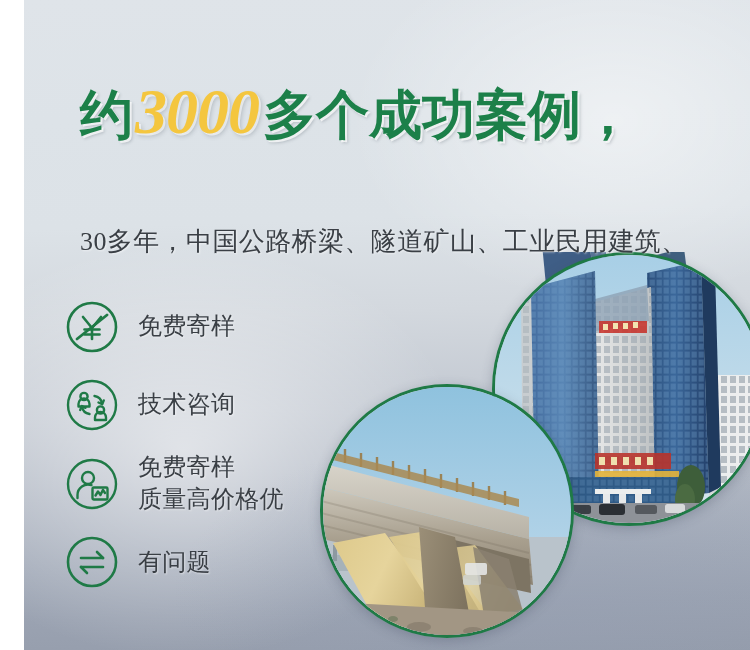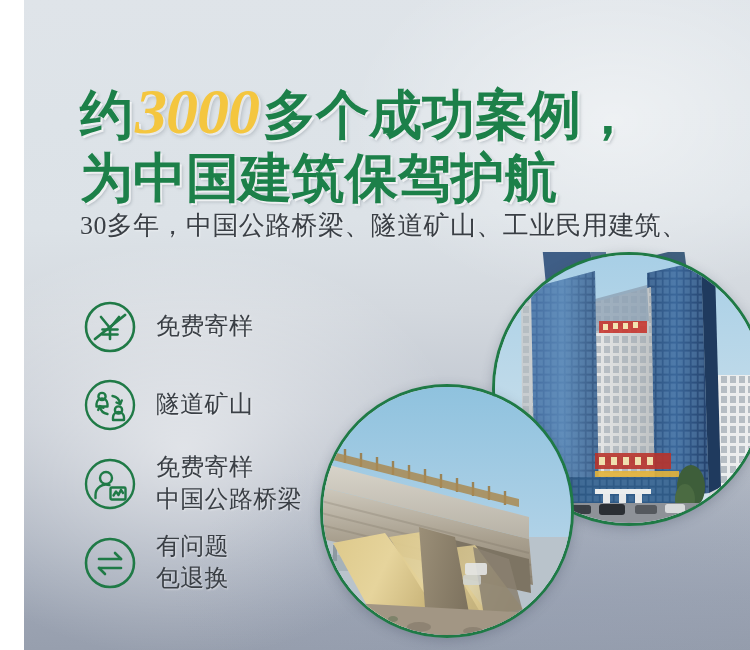--- a/index.html
+++ b/index.html
@@ -74,37 +74,37 @@
     color: #f4c63f;
     letter-spacing: -1px;
     padding: 0 4px 0 2px;
     text-shadow: 2px 2px 0 rgba(255,255,255,0.6), 3px 3px 4px rgba(90,100,110,0.30);
   }
 
   
   .subtitle {
     position: absolute;
     left: 56px;
-    top: 208px;
+    top: 224px;
     z-index: 6;
     white-space: nowrap;
   }
   .sub-line {
     display: block;
     font-size: 26px;
     color: #3a3f45;
     line-height: 1.42;
     letter-spacing: 0.4px;
     text-shadow: 1px 1px 2px rgba(255,255,255,0.55);
   }
 
   
   .features {
     position: absolute;
-    left: 58px;
+    left: 40px;
     top: 296px;
     z-index: 7;
   }
   .feature {
     display: flex;
     align-items: center;
     margin-bottom: 16px;
     min-height: 62px;
   }
   .feature-icon {
@@ -348,21 +348,20 @@
         <ellipse cx="96" cy="240" rx="12" ry="5"></ellipse>
         <ellipse cx="150" cy="244" rx="10" ry="4"></ellipse>
         <ellipse cx="200" cy="240" rx="13" ry="5"></ellipse>
       </g>
       <ellipse cx="70" cy="232" rx="5" ry="3" fill="#6f7a5f" opacity="0.7"></ellipse>
     </svg>
   </div>
 
   <div class="headline">
     <span class="hl-line hl-line-1"><span>约</span><span class="hl-num">3000</span><span>多个成功案例，</span></span>
-    <span class="hl-line">为中国建筑保驾护航</span>
   </div>
 
   <div class="subtitle">
     <span class="sub-line">30多年，中国公路桥梁、隧道矿山、工业民用建筑、</span>
   </div>
 
   <div class="features">
 
     <div class="feature">
       <span class="feature-icon">
@@ -388,51 +387,50 @@
           <path d="M14.5 29.5 v-2.6 a5.5 5.5 0 0 1 11 0 v2.6 z"></path>
           <circle cx="36.5" cy="33" r="3.6"></circle>
           <path d="M31 43 v-2.6 a5.5 5.5 0 0 1 11 0 V43 z"></path>
           <path d="M30.5 19 a9 9 0 0 1 7.5 7.5"></path>
           <path d="M34.5 25.5 L38.2 27.2 L39.8 23.4"></path>
           <path d="M25.5 37 a9 9 0 0 1 -7.5 -7.5"></path>
           <path d="M21.5 30.8 L17.9 29.1 L16.2 32.9"></path>
         </svg>
       </span>
       <span class="feature-text">
-        <span>隧道矿山</span>
+        <span>技术咨询</span>
       </span>
     </div>
 
     <div class="feature">
       <span class="feature-icon">
         <svg viewBox="0 0 56 56" fill="none" stroke="#1f7a46" stroke-width="2.4" stroke-linecap="round" stroke-linejoin="round">
           <circle cx="28" cy="28" r="24"></circle>
           <circle cx="24" cy="22" r="6"></circle>
           <path d="M13.5 42 v-3 a10.5 10.5 0 0 1 14 -9.9"></path>
           <rect x="28.5" y="31.5" width="15" height="12" rx="1.2"></rect>
           <path d="M31.5 39.5 L34 35.5 L36.5 39 L39 33.8 L41 37"></path>
         </svg>
       </span>
       <span class="feature-text">
         <span>免费寄样</span>
-        <span>中国公路桥梁</span>
+        <span>质量高价格优</span>
       </span>
     </div>
 
     <div class="feature">
       <span class="feature-icon">
         <svg viewBox="0 0 56 56" fill="none" stroke="#1f7a46" stroke-width="2.6" stroke-linecap="round" stroke-linejoin="round">
           <circle cx="28" cy="28" r="24"></circle>
           <path d="M17 24 H39"></path>
           <path d="M33 18 L39 24"></path>
           <path d="M39 33 H17"></path>
           <path d="M23 39 L17 33"></path>
         </svg>
       </span>
       <span class="feature-text">
         <span>有问题</span>
-        <span>包退换</span>
       </span>
     </div>
 
   </div>
 
 </div>
 
 </body></html>

